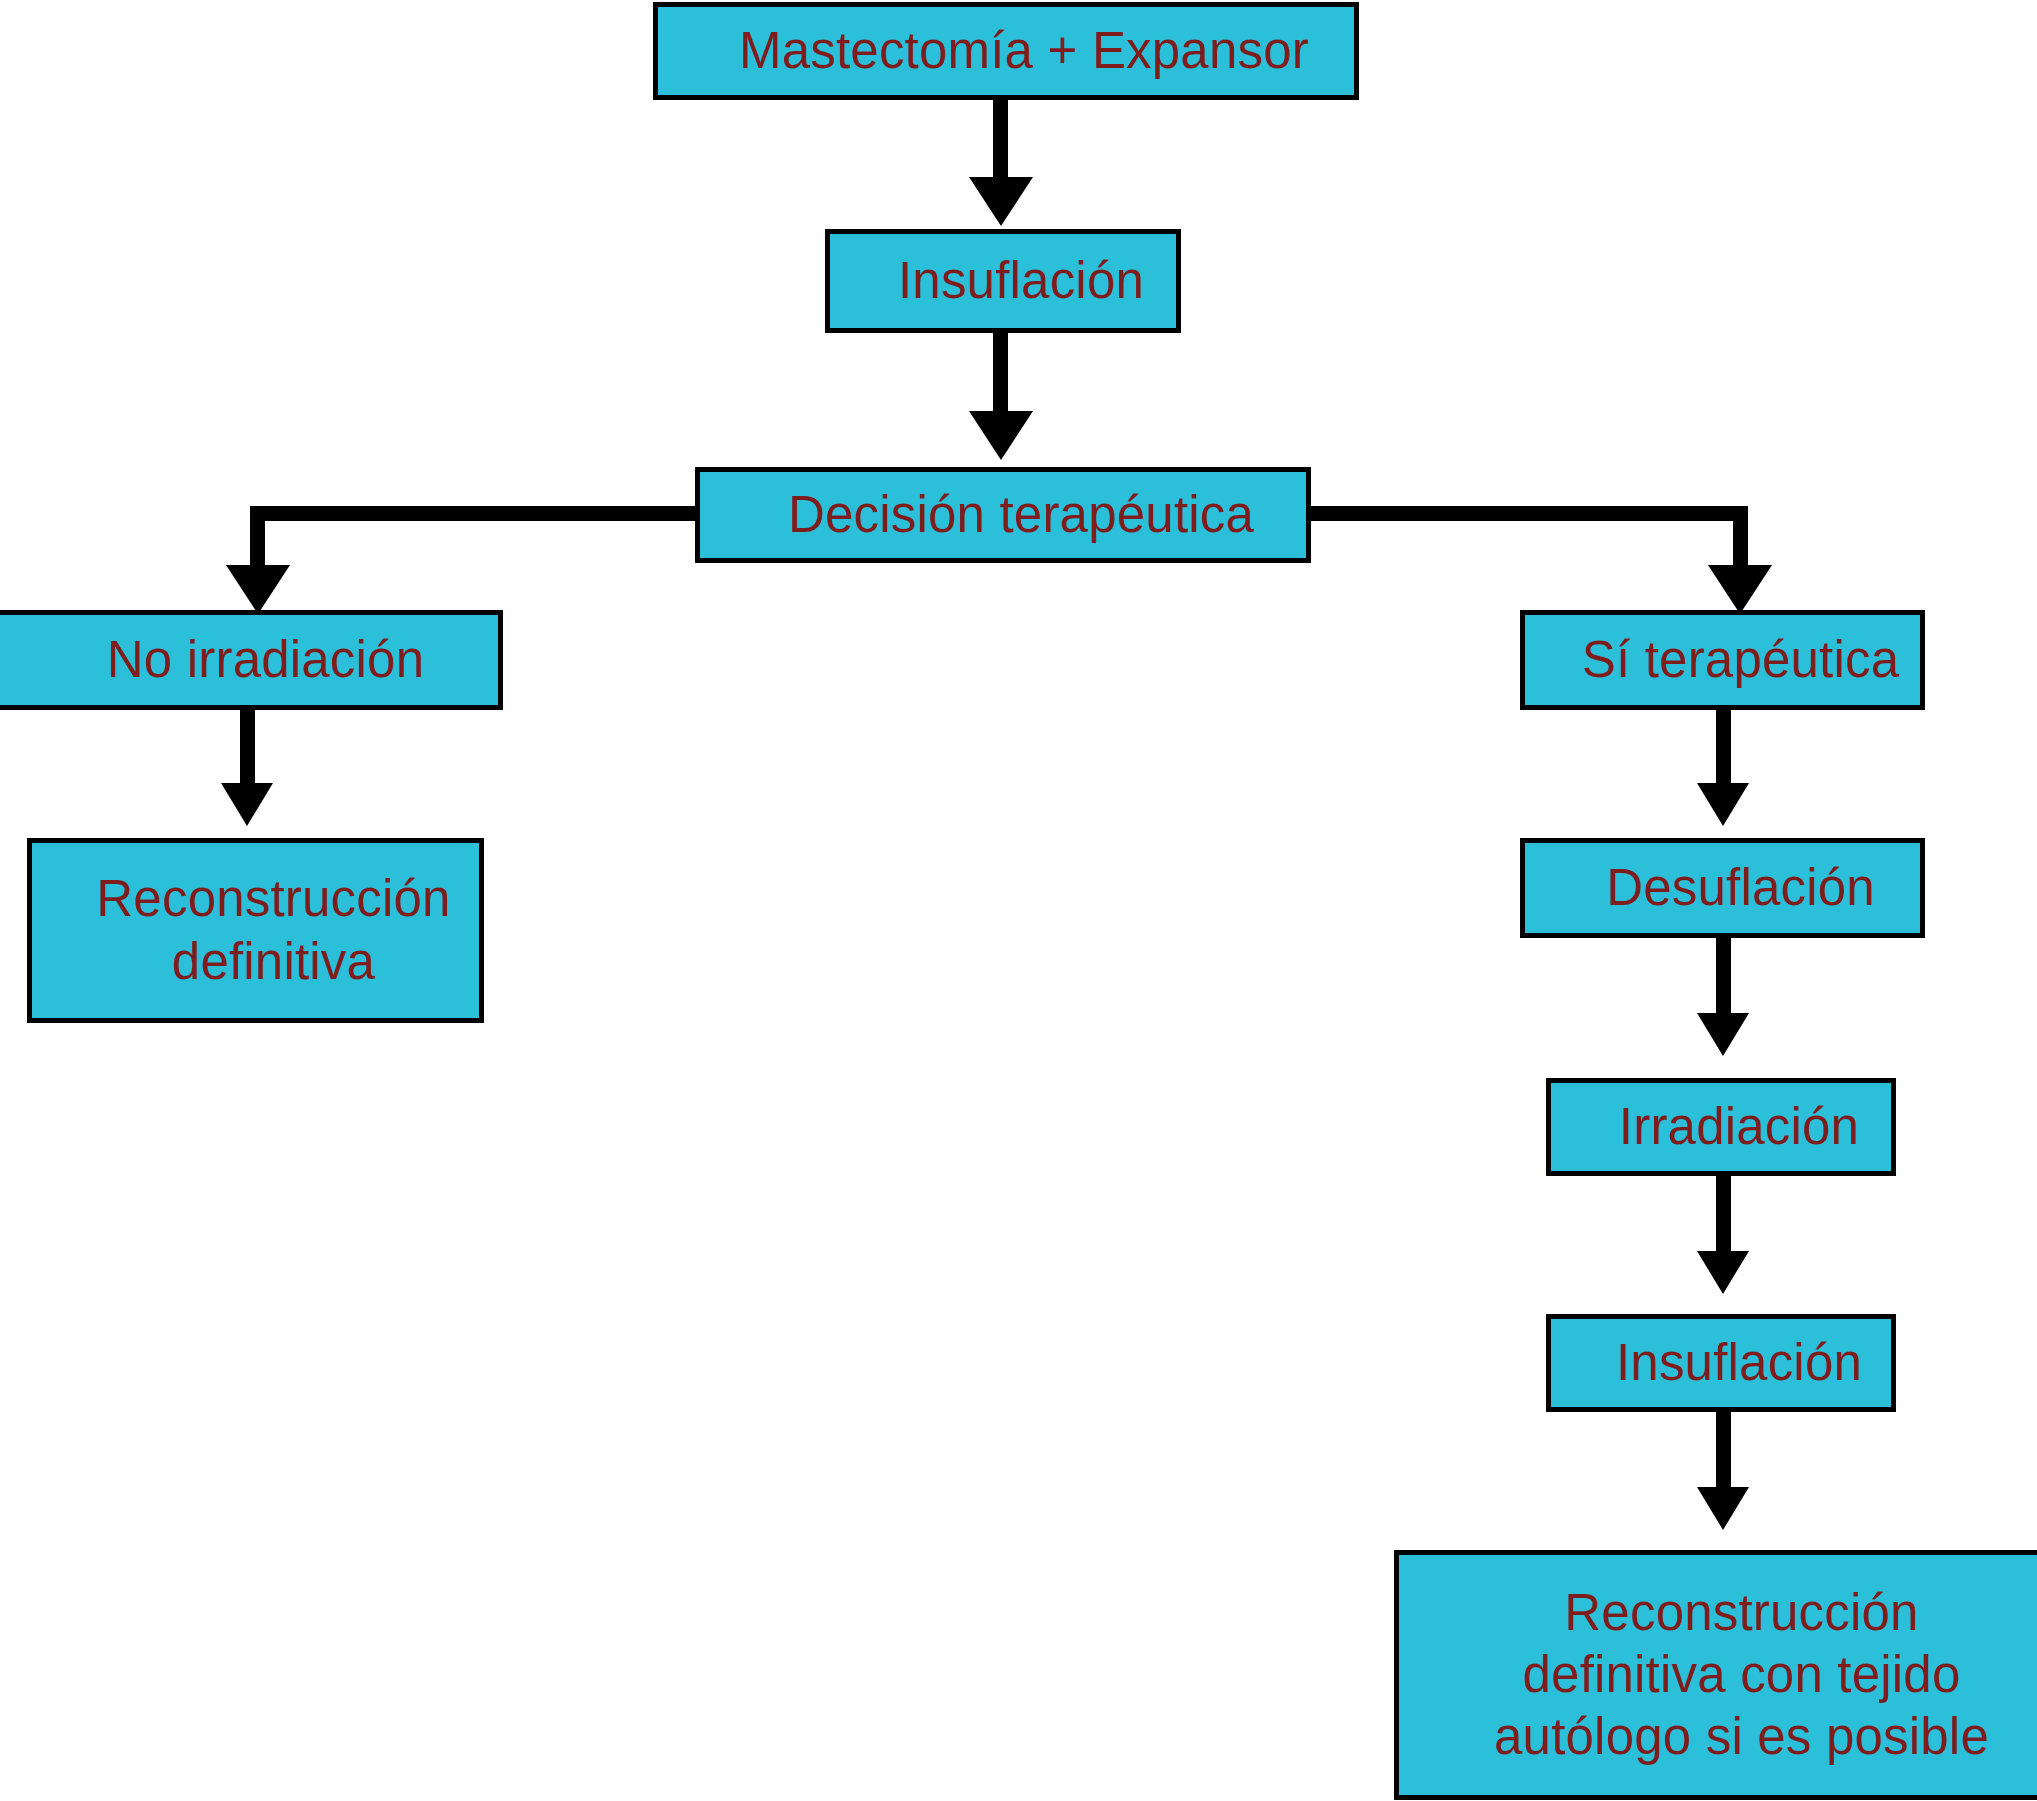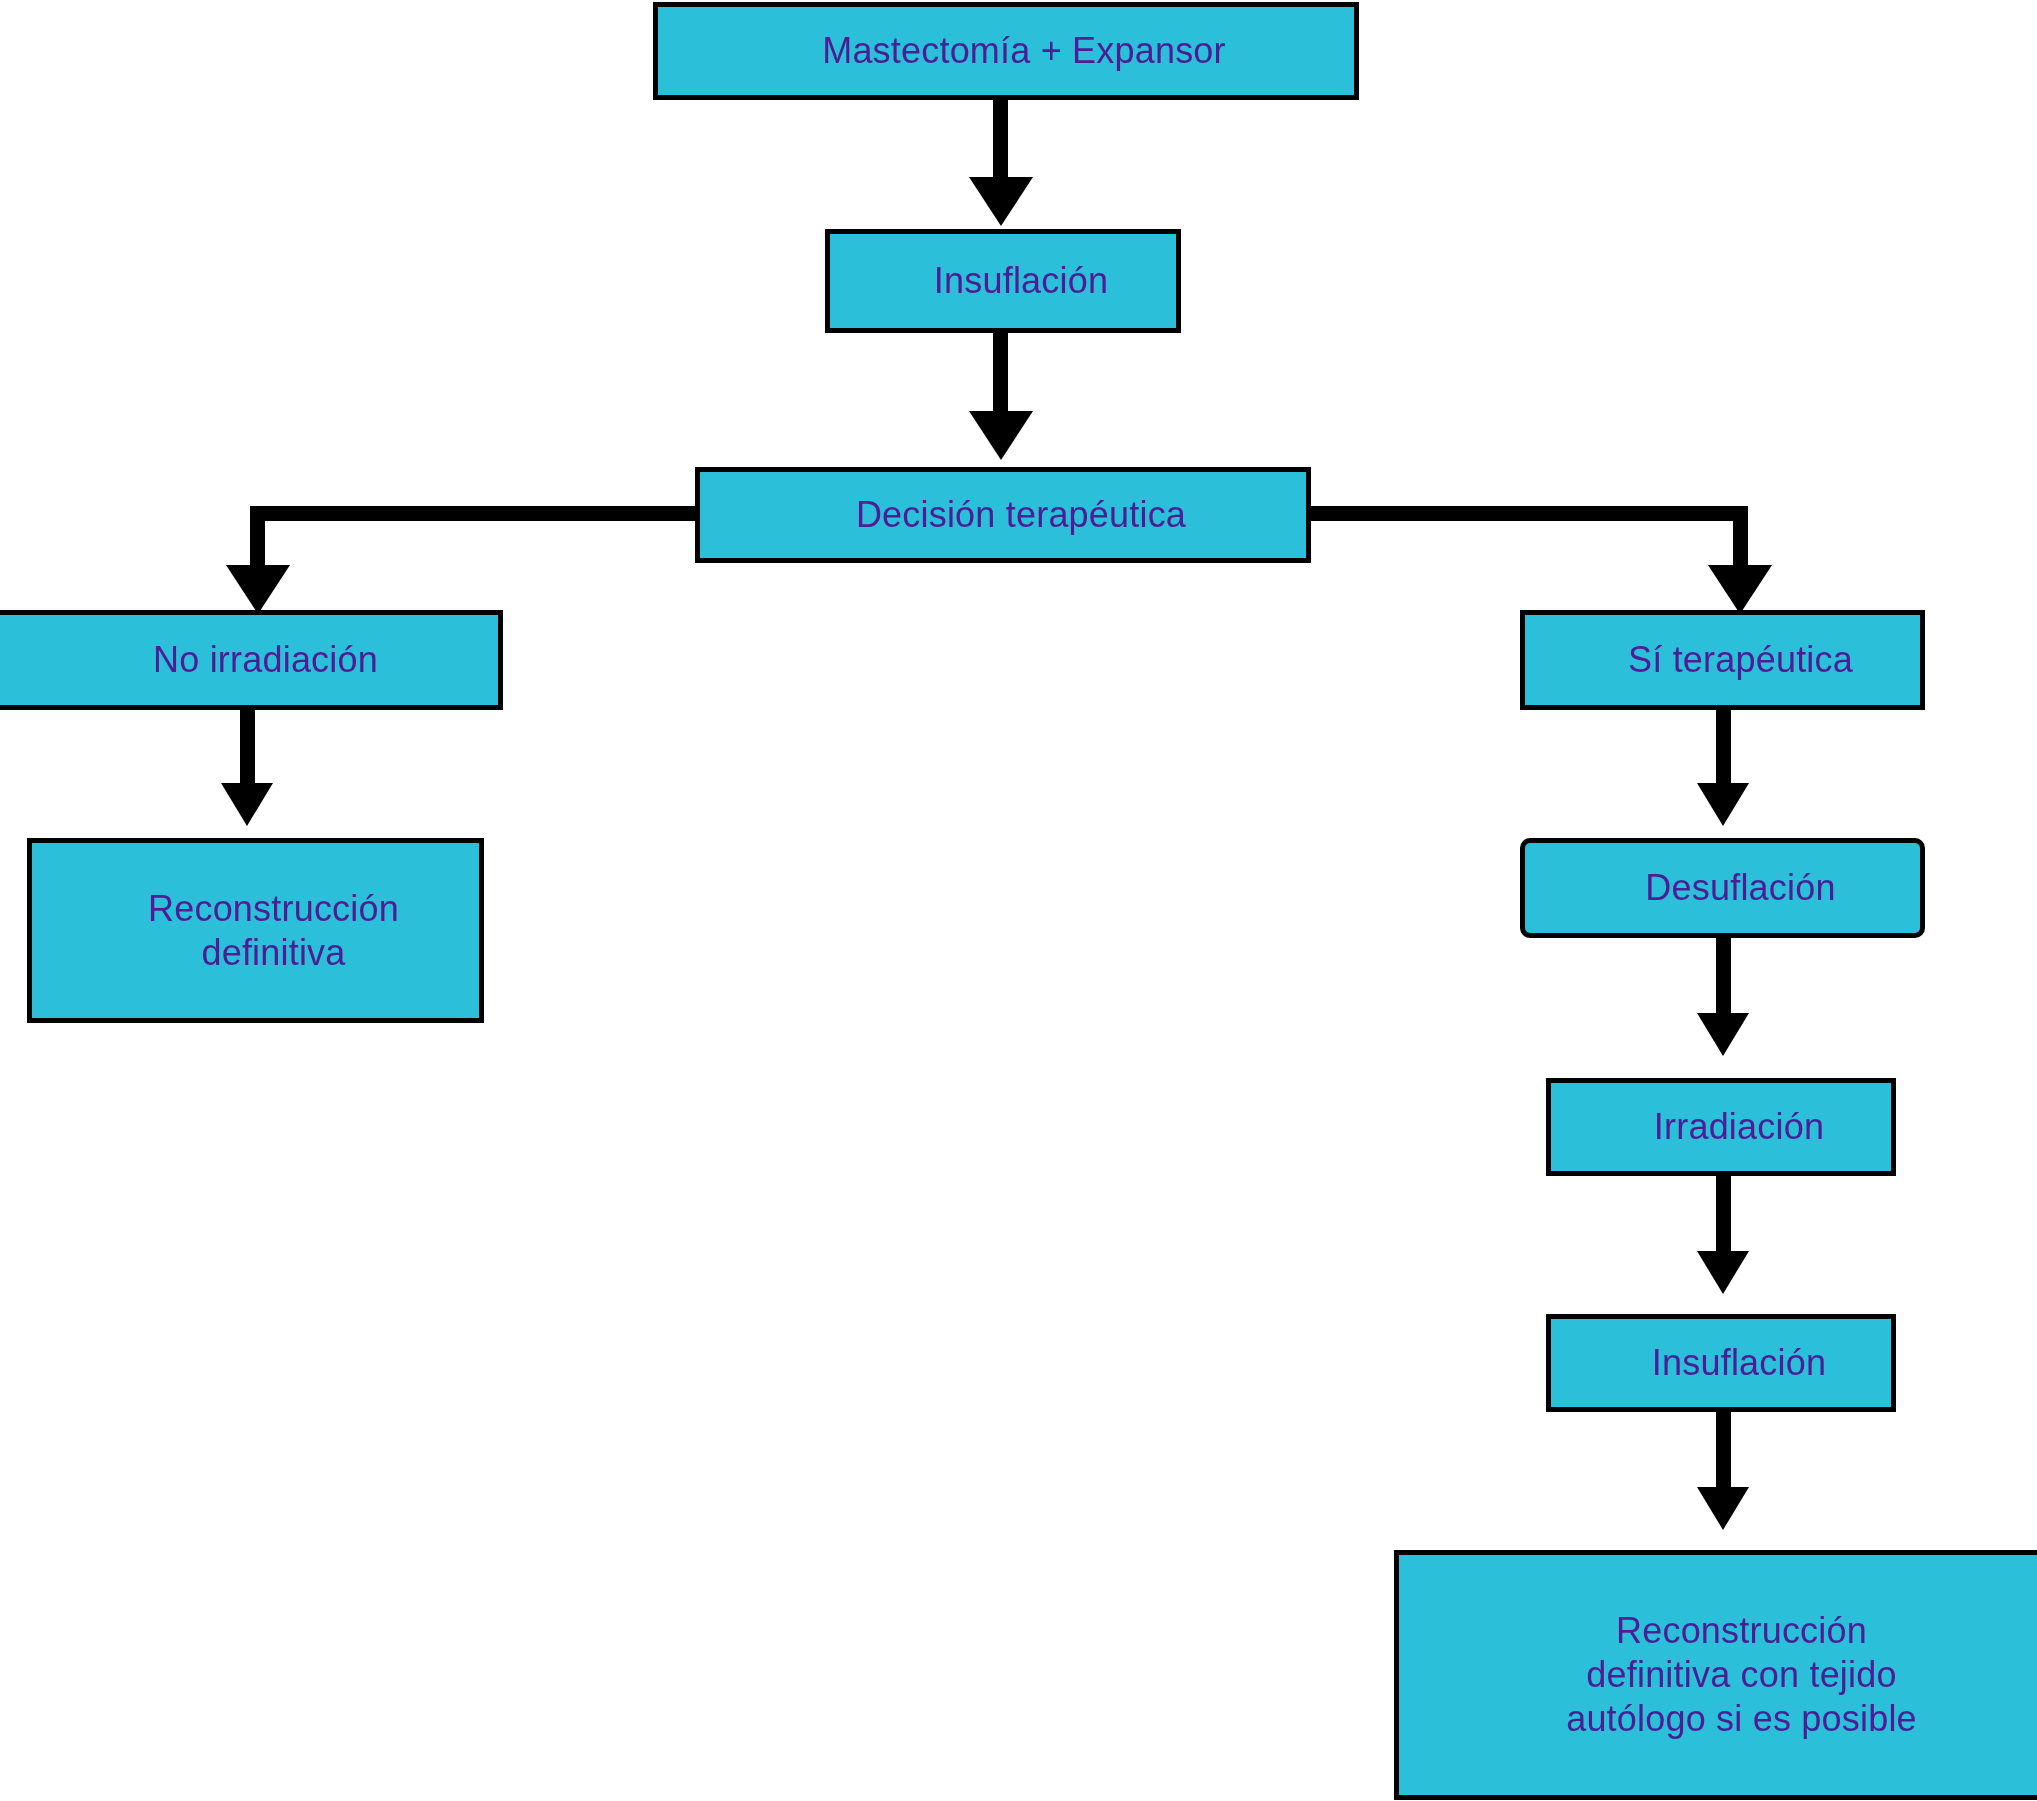--- a/index.html
+++ b/index.html
@@ -17,22 +17,22 @@
   }
   .node {
     position: absolute;
     box-sizing: border-box;
     background: #2bbfda;
     border: 5.6px solid #000000;
     display: flex;
     align-items: center;
     justify-content: center;
     text-align: center;
-    color: #4c1d95;
-    font-size: 36px;
+    color: #7f1d1d;
+    font-size: 51px;
     line-height: 1.22;
     letter-spacing: 0.2px;
     z-index: 2;
     padding-left: 36px;
   }
   .node .label {
     display: block;
     width: 100%;
     padding: 0 7.5px;
     white-space: pre-line;
@@ -106,21 +106,21 @@
   <div class="arrowhead small" style="left:221px; top:783px;"></div>
 
   <div class="node" style="left:27px; top:838px; width:457px; height:185px;">
     <span class="label">Reconstrucción
 definitiva</span>
   </div>
 
   <div class="vline" style="left:1716px; top:710px; width:15px; height:75px;"></div>
   <div class="arrowhead small" style="left:1697px; top:783px;"></div>
 
-  <div class="node" style="left:1520px; top:838px; width:405px; height:100px;border-radius:10px;">
+  <div class="node" style="left:1520px; top:838px; width:405px; height:100px;">
     <span class="label">Desuflación</span>
   </div>
 
   <div class="vline" style="left:1716px; top:938px; width:15px; height:77px;"></div>
   <div class="arrowhead small" style="left:1697px; top:1013px;"></div>
 
   <div class="node" style="left:1546px; top:1078px; width:350px; height:98px;">
     <span class="label">Irradiación</span>
   </div>
 

